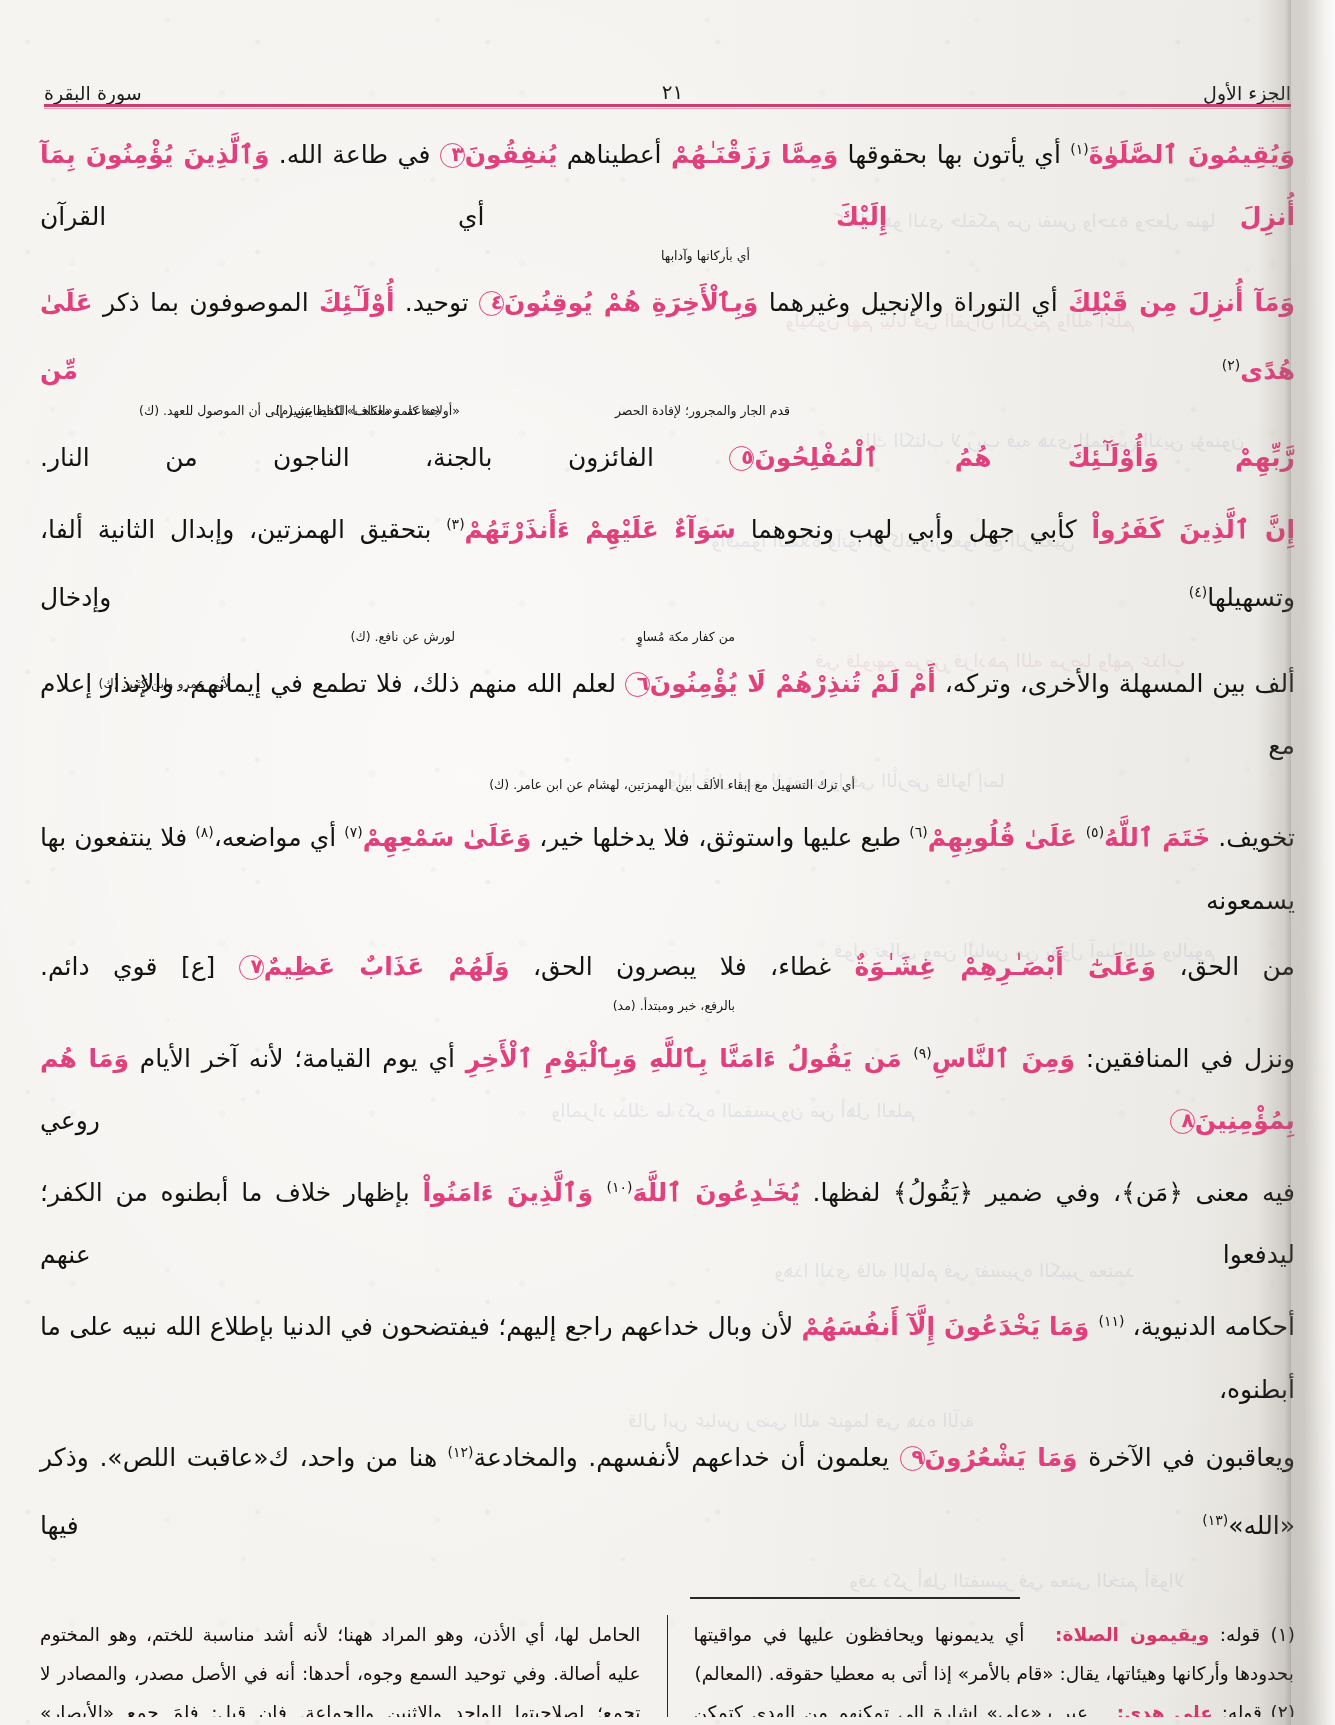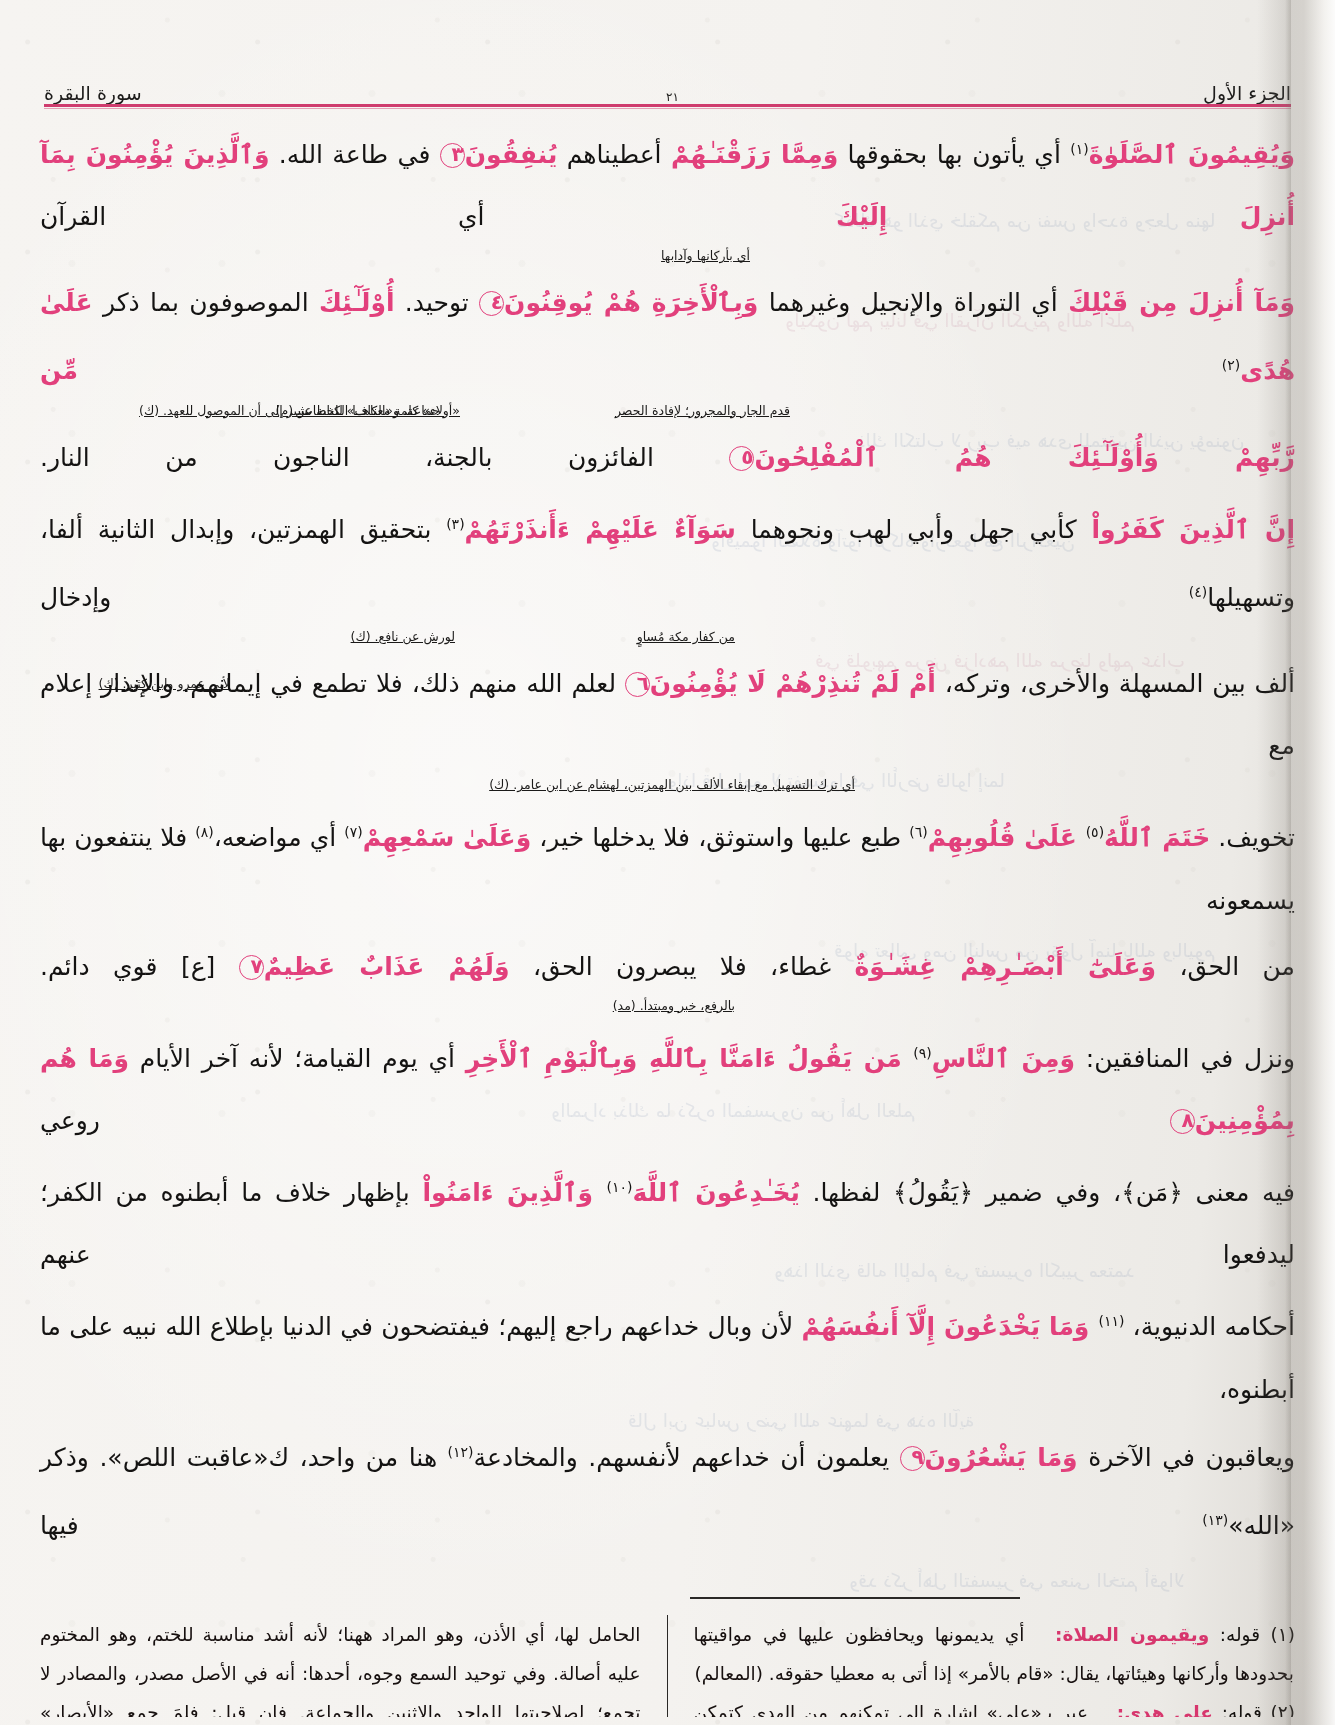--- a/index.html
+++ b/index.html
@@ -48,21 +48,21 @@
     letter-spacing:1px;
   }
   .bleed.pinkish{color:rgba(190,120,150,.15);}
 
   
   #header{
     position:absolute;top:58px;left:44px;right:44px;height:46px;
     display:flex;align-items:flex-end;justify-content:space-between;
     font-size:19px;color:#1d1c1b;
   }
-  #header .hdr-center{font-size:12px;letter-spacing:1px;}
+  #header .hdr-center{font-size:20px;letter-spacing:1px;}
   #rule{
     position:absolute;top:104px;left:44px;right:44px;height:3px;
     background:#cf3c6e;
   }
   #rule:after{
     content:"";position:absolute;left:0;right:0;top:4px;height:1px;background:rgba(207,60,110,.45);
   }
 
   
   #body{
@@ -88,21 +88,21 @@
     border:1.6px solid #e2407c;border-radius:50%;
     width:23px;height:23px;line-height:20px;text-align:center;
     vertical-align:2px;font-weight:700;
   }
   
   .gloss-row{
     position:relative;height:24px;
     font-size:12.5px;color:#1b1a19;line-height:16px;
     direction:rtl;
   }
-  .gloss{position:absolute;white-space:nowrap;text-decoration:underline;}
+  .gloss{position:absolute;white-space:nowrap;}
 
   
   #fn-rule{
     position:absolute;left:690px;width:330px;height:2px;background:#2a2826;
   }
   #footnotes{
     position:absolute;left:40px;right:40px;
     display:flex;direction:rtl;
   }
   .fcol{

